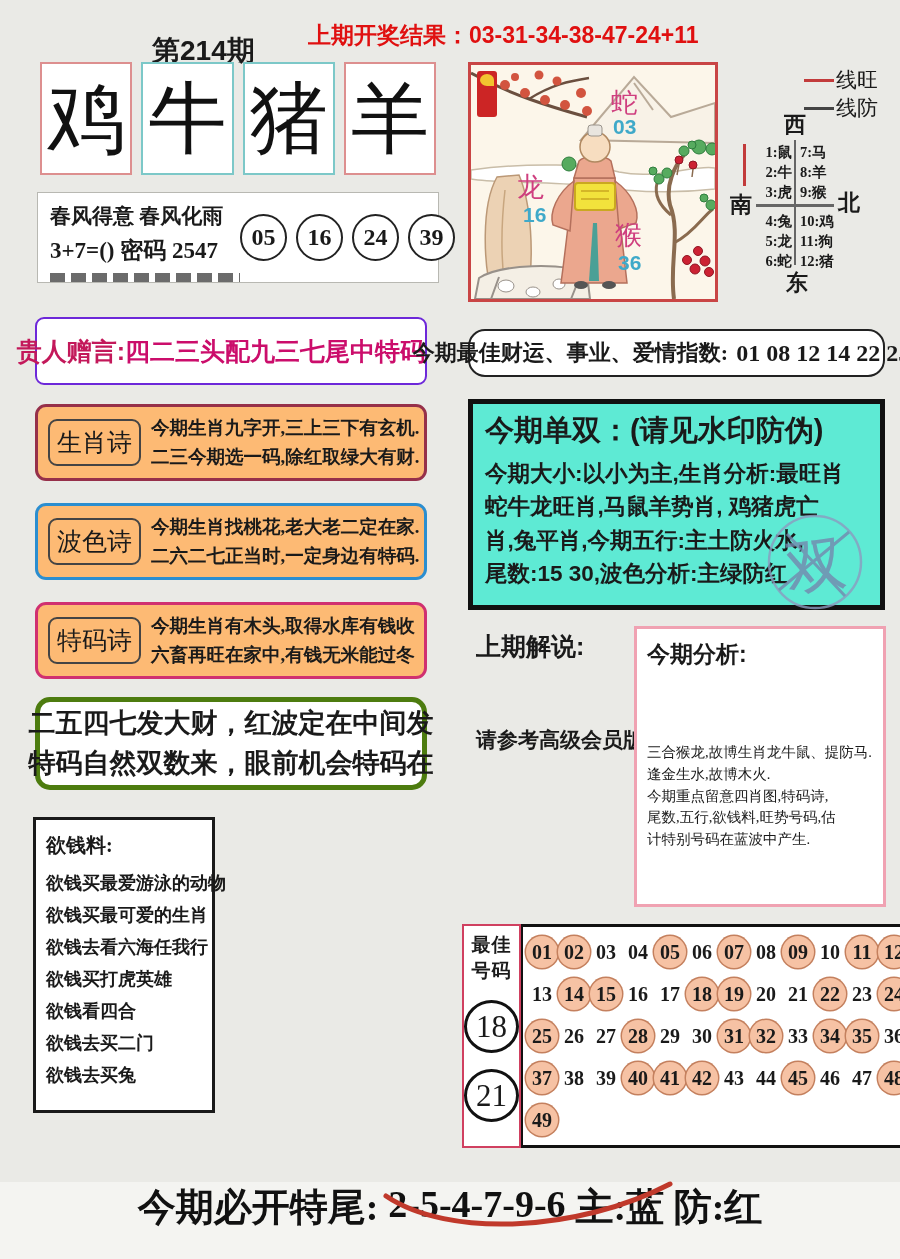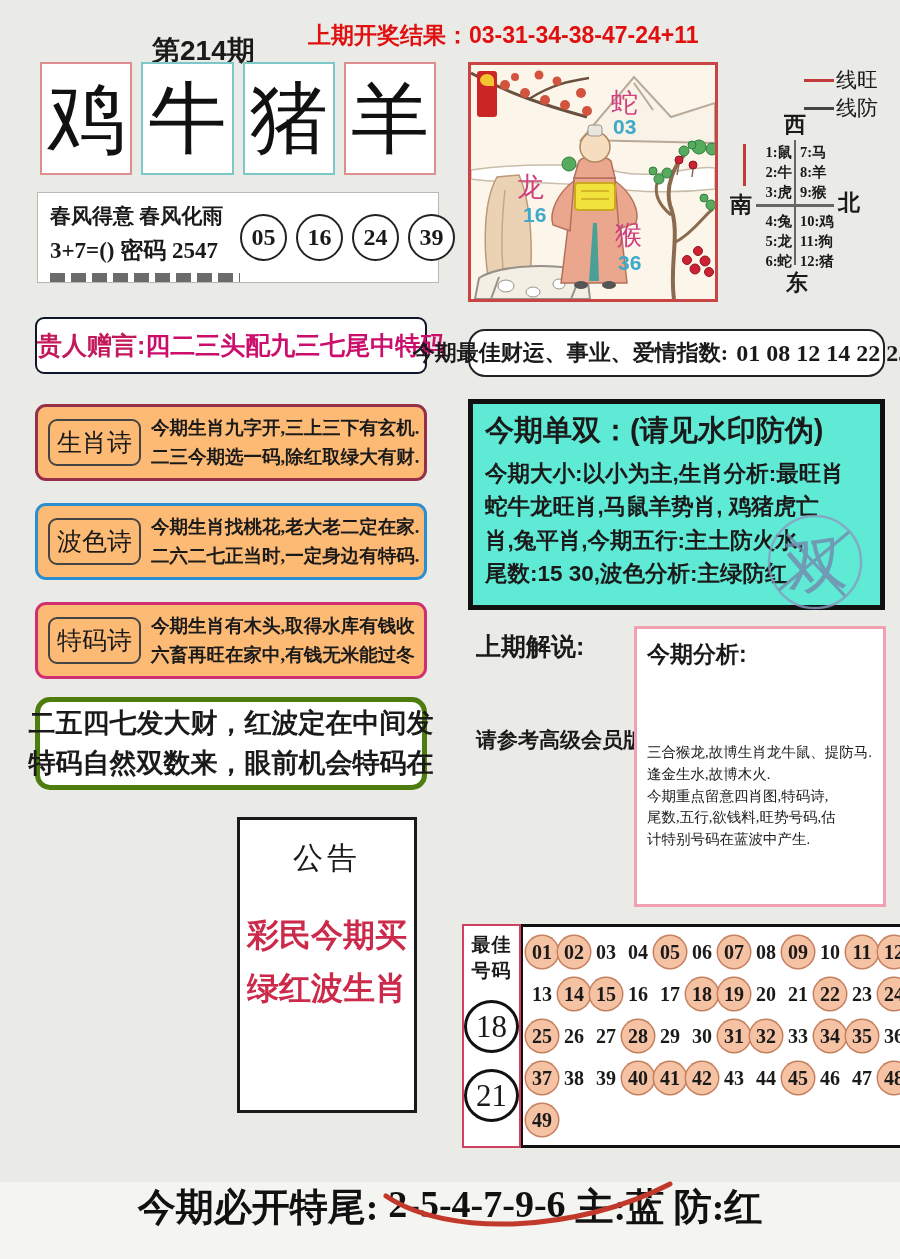--- a/index.html
+++ b/index.html
@@ -24,23 +24,23 @@
   .pwd-l2 { font-size:23px; margin-top:5px; }
   .cut-strip { margin-top:7px; height:9px; width:190px;
                background:repeating-linear-gradient(90deg,#3a3a3a 0 15px, transparent 15px 21px);
                opacity:.75; }
   .pwd-balls { flex:1; display:flex; align-items:center; justify-content:flex-end; gap:9px; padding-bottom:10px; }
   .ball { width:47px; height:47px; border:2px solid #222; border-radius:50%;
           display:flex; align-items:center; justify-content:center;
           font-family:"Liberation Serif", serif; font-size:24px; font-weight:bold; background:#fff; }
 
   
-  .noble-box { position:absolute; left:35px; top:317px; width:392px; height:57px;
-               background:#fff; border:2px solid #0f172a; border-radius:9px;
-               display:flex; align-items:center; justify-content:space-between;
+  .noble-box { position:absolute; left:35px; top:317px; width:392px; height:68px;
+               background:#fff; border:2px solid #6d28d9; border-radius:9px;
+               display:flex; align-items:center; justify-content:flex-end;
                font-size:25px; font-weight:bold; white-space:nowrap; }
   .noble-prefix { color:#c3185a; }
   .noble-text { color:#cb0d6b; }
 
   
   .poems { position:absolute; left:35px; top:404px; width:392px; display:flex; flex-direction:column; gap:22px; }
   .poem-box { height:77px; background:#fdba74; border:3px solid #888; border-radius:11px;
               display:flex; align-items:center; padding:0 8px 0 10px; gap:10px; }
   .poem-label { border:2px solid #444; border-radius:9px; padding:5px 7px;
                 font-family:"Liberation Serif", serif; font-size:25px; white-space:nowrap; }
@@ -205,26 +205,33 @@
           <div>六畜再旺在家中,有钱无米能过冬</div>
         </div>
       </div>
     </div>
 
   <div class="verse-box">
     <div>二五四七发大财，红波定在中间发</div>
     <div>特码自然双数来，眼前机会特码在</div>
   </div>
 
-
-  <div class="notice-box">
-    <div class="notice-title">公告</div>
-    <div class="notice-line">彩民今期买</div>
-    <div class="notice-line">绿红波生肖</div>
-  </div>
+  <div class="money-box">
+    <div class="money-title">欲钱料:</div>
+    <div id="moneyItems">
+        <div class="money-item">欲钱买最爱游泳的动物</div>
+        <div class="money-item">欲钱买最可爱的生肖</div>
+        <div class="money-item">欲钱去看六海任我行</div>
+        <div class="money-item">欲钱买打虎英雄</div>
+        <div class="money-item">欲钱看四合</div>
+        <div class="money-item">欲钱去买二门</div>
+        <div class="money-item">欲钱去买兔</div>
+      </div>
+  </div>
+
 
   <div class="picture-box">
     <svg width="244" height="234" viewBox="0 0 244 234">
       <path d="M110,75 L163,12 L200,52 L244,38 L244,78 Z" fill="#f8f2e7" stroke="#b9aa98" stroke-width="2"></path>
       <path d="M163,18 L182,45" stroke="#b9aa98" stroke-width="2" fill="none"></path>
       <path d="M0,105 C60,97 118,99 148,107 C188,115 224,99 244,103 L244,124 C200,129 158,127 118,121 C78,116 30,119 0,114 Z" fill="#ffffff" stroke="#c9bda8" stroke-width="1.5"></path>
       <g stroke="#2e7d3d" fill="#57ab5f">
         <circle cx="98" cy="99" r="7"></circle>
           <circle cx="112" cy="102" r="6"></circle>
         <circle cx="228" cy="82" r="7"></circle>

